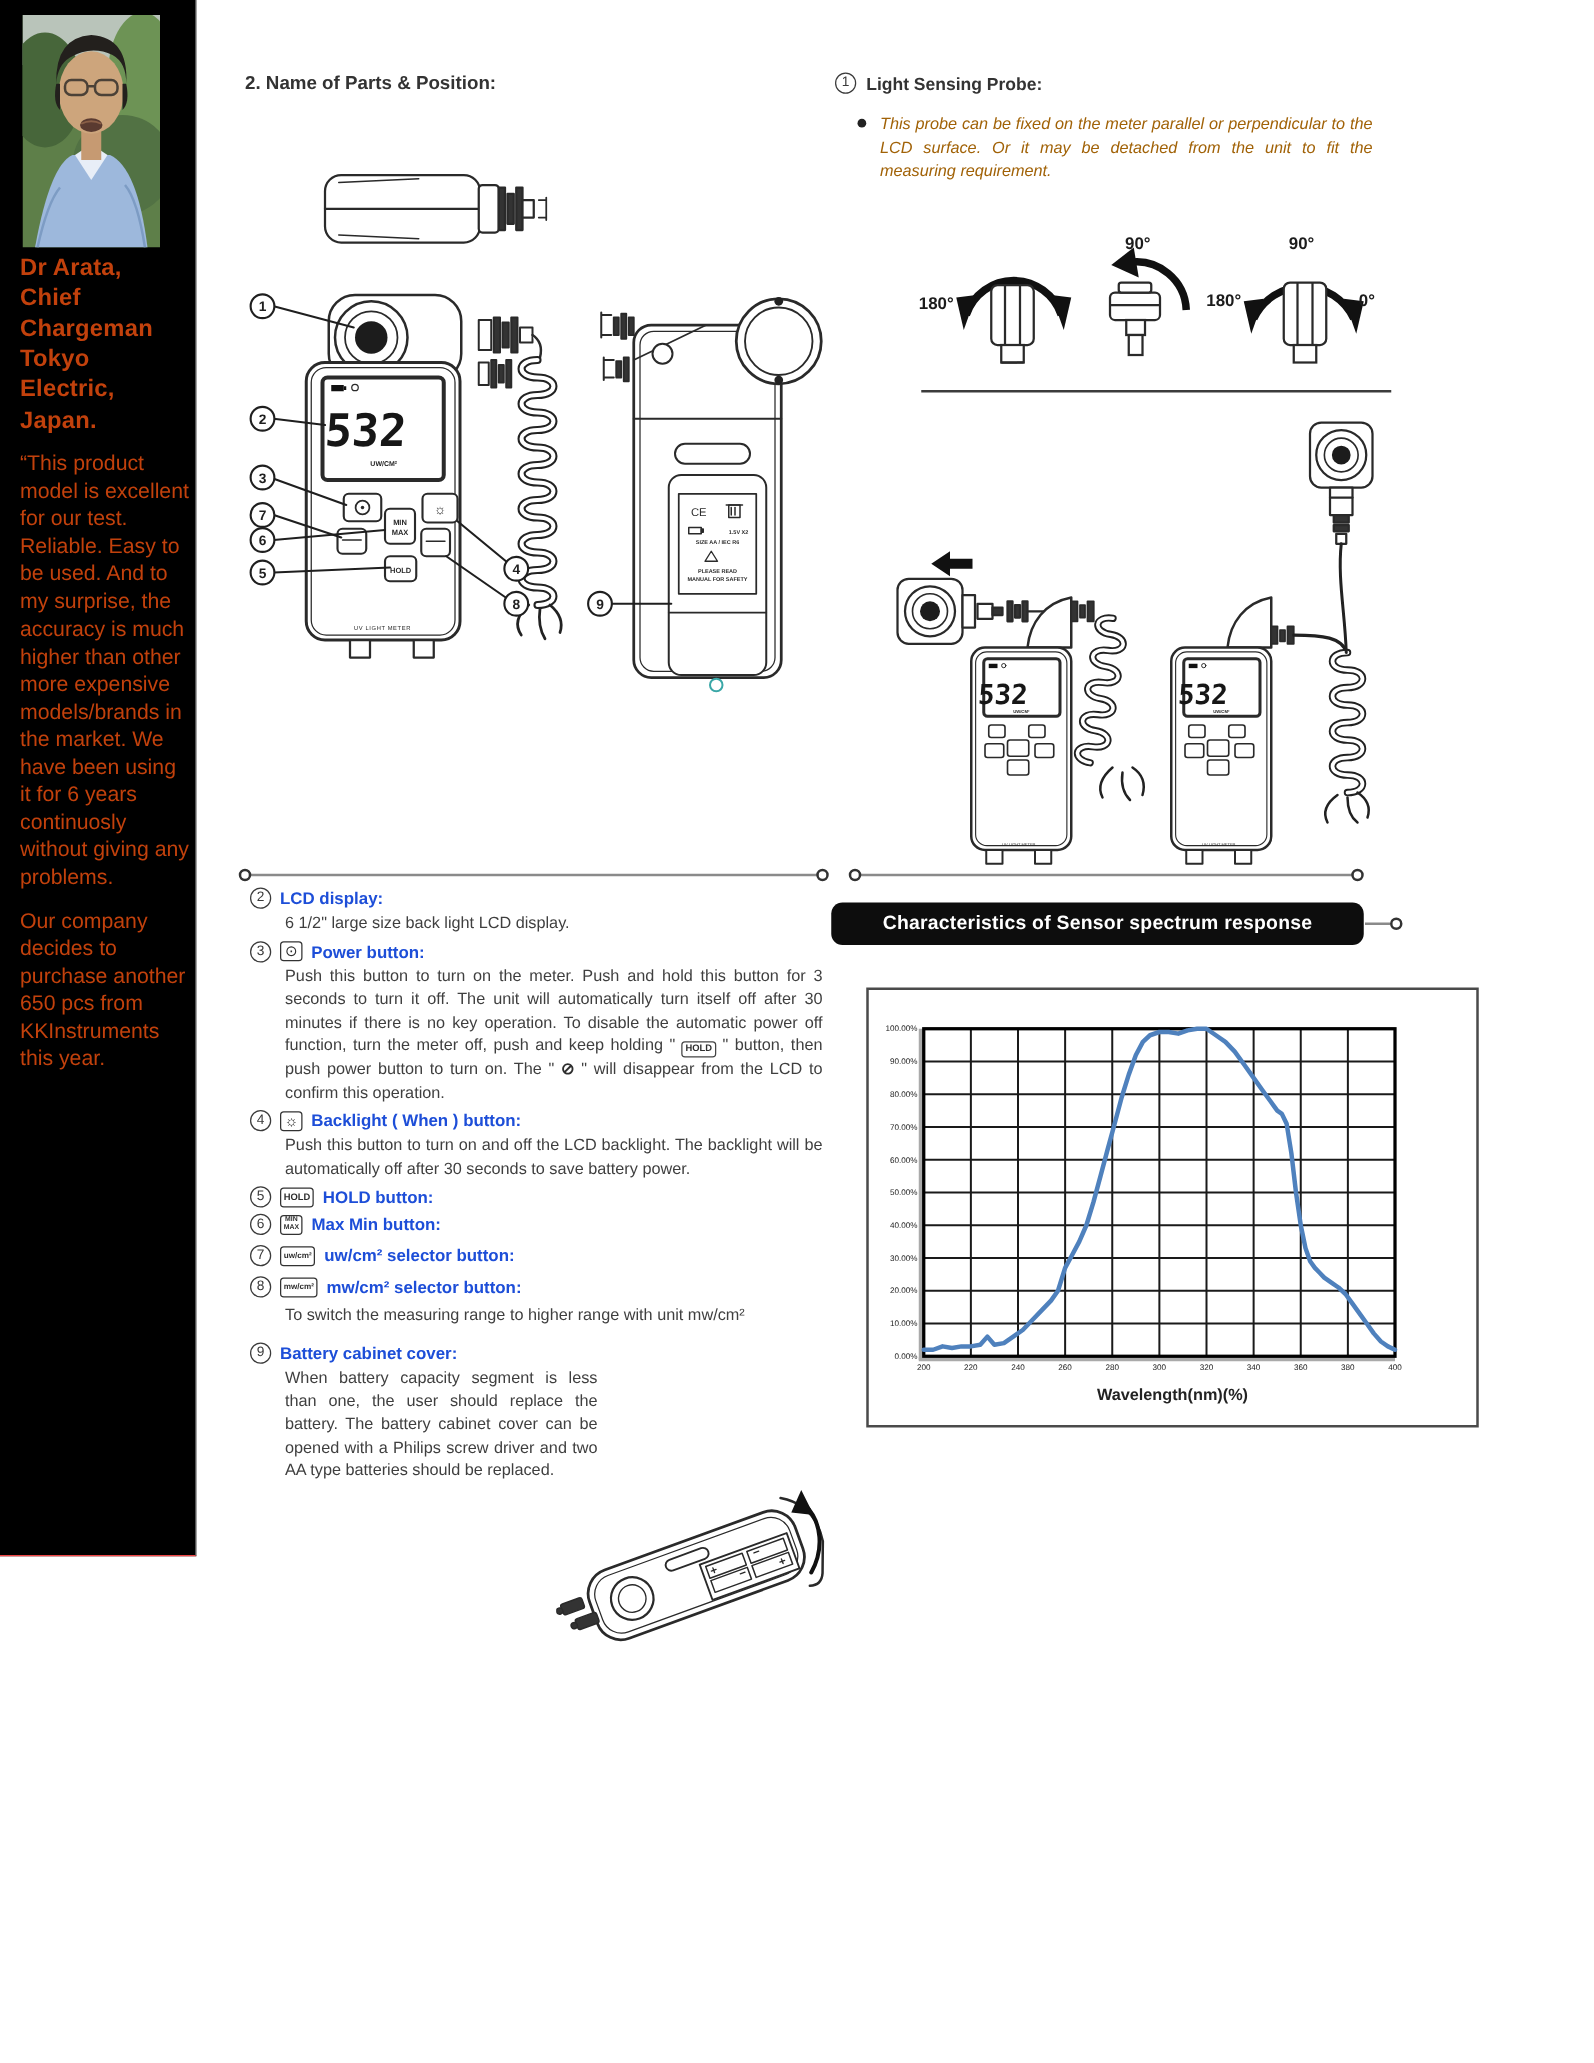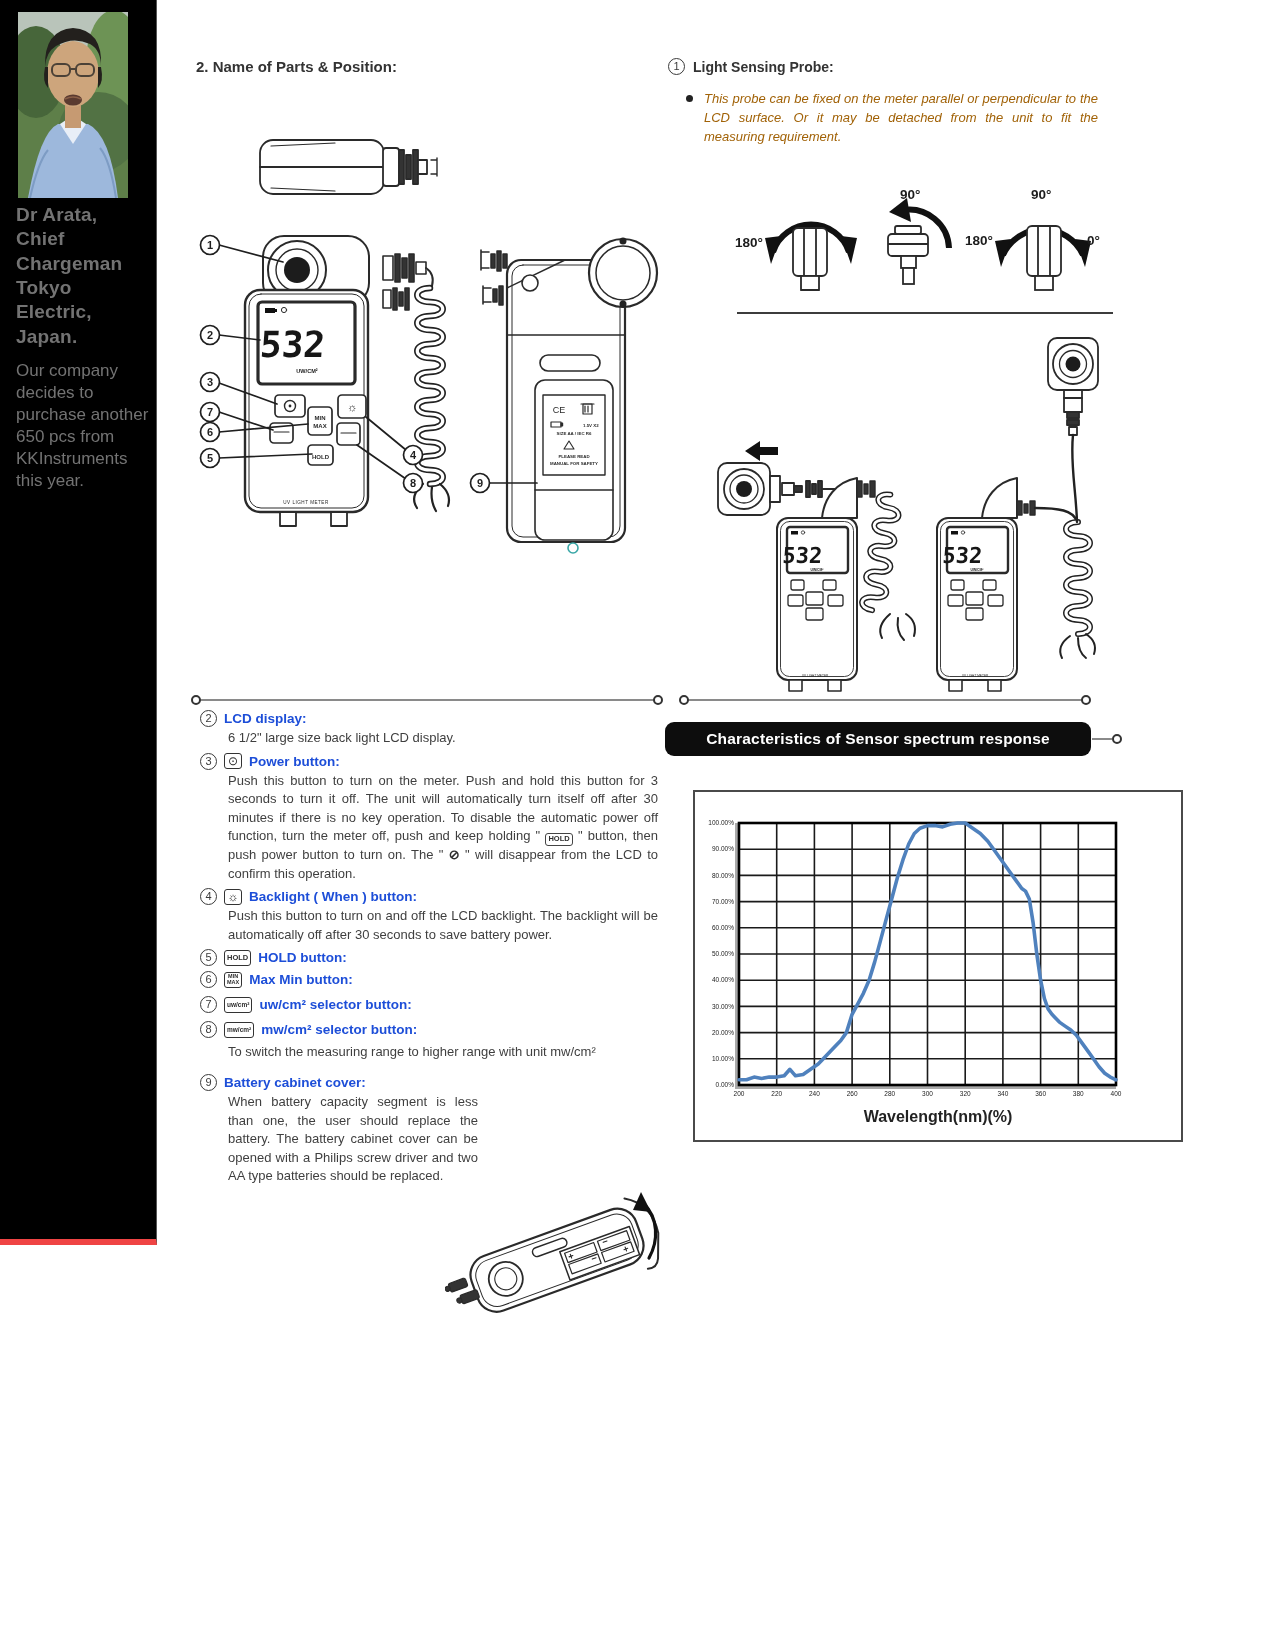--- a/index.html
+++ b/index.html
@@ -4,21 +4,21 @@
 <style>
   * { margin:0; padding:0; box-sizing:border-box; }
   body { background:#fff; }
   .page {
     position:relative; width:1275px; height:1650px; background:#ffffff;
     font-family:"Liberation Sans", sans-serif; color:#3d3d3d; overflow:hidden;
   }
   
   .sidebar {
     position:absolute; left:0; top:0; width:157px; height:1245px;
-    background:#000; color:#737373; border-right:1px solid #555; border-bottom:6px solid #ef4444;
+    background:#000; color:#c2410c; border-right:1px solid #555; border-bottom:1px solid #ef4444;
   }
   .photo { position:absolute; left:18px; top:12px; width:110px; height:186px; }
   .sidebar-name {
     position:absolute; left:16px; top:203px; width:122px;
     font-weight:bold; font-size:19px; line-height:1.28; letter-spacing:0.2px;
   }
   .sidebar-quote {
     position:absolute; left:16px; top:360px; width:136px;
     font-size:17px; line-height:1.3;
   }
@@ -78,21 +78,21 @@
     background:#0d0d0d; border-radius:9px; color:#fff; display:flex;
     align-items:center; justify-content:center; font-size:15.5px; font-weight:bold;
     letter-spacing:0.2px;
   }
   .chart-frame {
     position:absolute; left:693px; top:790px; width:490px; height:352px;
     border:2px solid #4a4a4a; background:#fff;
   }
   .chart-xlabel {
     position:absolute; left:0; top:316px; width:100%; text-align:center;
-    font-size:16px; font-weight:bold; color:#222;
+    font-size:13px; font-weight:bold; color:#222;
   }
   svg text { font-family:"Liberation Sans", sans-serif; }
   .lcd-digits { font-family:"DejaVu Sans Mono", monospace; font-weight:bold; }
 </style>
 </head>
 <body>
 
 <div class="page">
 
   <div class="sidebar">
@@ -111,20 +111,21 @@
       <path d="M27,55 Q24,70 30,76 L30,55 Z" fill="#23201d"></path>
       <path d="M83,55 Q86,70 80,76 L80,55 Z" fill="#23201d"></path>
       <rect x="34" y="52" width="18" height="12" rx="5" fill="none" stroke="#4b4137" stroke-width="2"></rect>
       <rect x="58" y="52" width="18" height="12" rx="5" fill="none" stroke="#4b4137" stroke-width="2"></rect>
       <line x1="52" y1="57" x2="58" y2="57" stroke="#4b4137" stroke-width="2"></line>
       <ellipse cx="55" cy="88" rx="9" ry="5.5" fill="#5a3a30"></ellipse>
       <path d="M47,87 Q55,83 63,87" stroke="#8a5f47" stroke-width="1.5" fill="none"></path>
     </svg>
     <div class="sidebar-name">Dr Arata, Chief Chargeman Tokyo Electric, Japan.</div>
     <div class="sidebar-quote">
+      <p>“This product model is excellent for our  test. Reliable. Easy to be used. And to my surprise, the accuracy is much higher than other more expensive models/brands in the market. We have been using it for 6 years continuosly without giving any problems.</p>
       <p>Our company decides to purchase another 650 pcs from KKInstruments this year.</p>
     </div>
   </div>
 
   <div class="main-heading">2. Name of Parts &amp; Position:</div>
 
   <div class="probe-heading">
     <span class="numcircle">1</span>
     <span>Light Sensing Probe:</span>
   </div>

